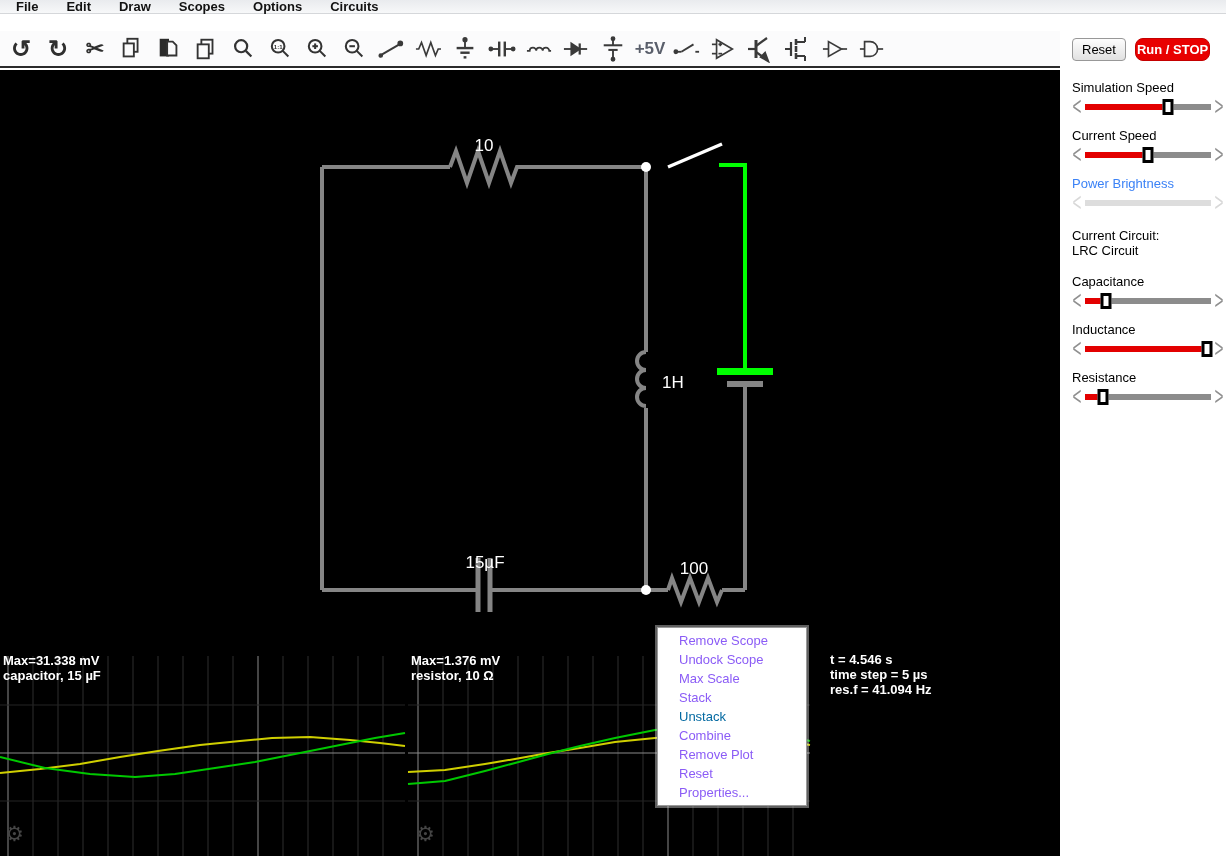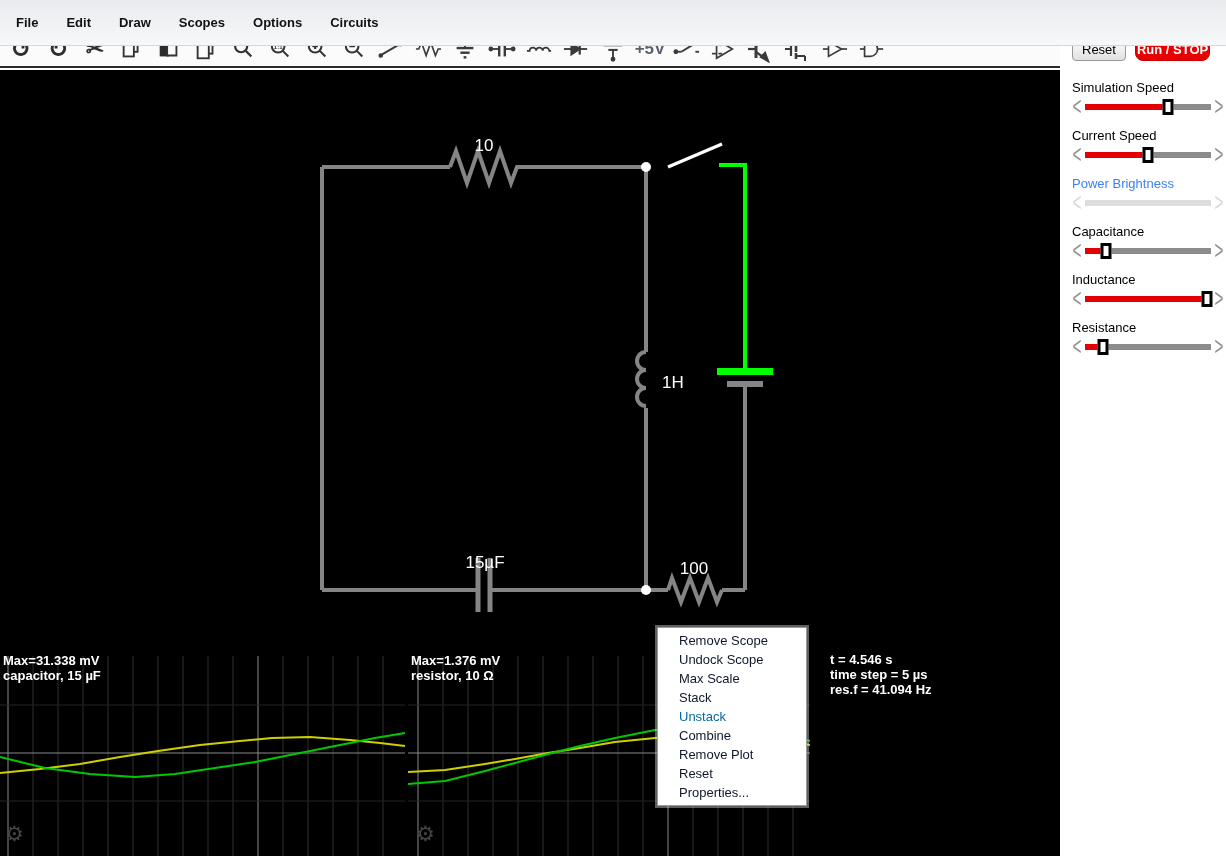--- a/index.html
+++ b/index.html
@@ -1,40 +1,40 @@
 <!DOCTYPE html>
 <html><head>
 <meta charset="utf-8">
 <title>Circuit Simulator</title>
 <style>
   html,body{margin:0;padding:0;}
   body{width:1226px;height:856px;position:relative;overflow:hidden;background:#fff;
        font-family:"Liberation Sans",sans-serif;}
   
-  #menubar{position:absolute;left:0;top:0;width:1226px;height:46px;
+  #menubar{position:absolute;left:0;top:0;width:1226px;height:14px;
     background:linear-gradient(#e9ebee,#f7f8f9);border-bottom:1px solid #d5d7da;
     display:flex;align-items:center;padding-left:2px;box-sizing:border-box;z-index:5;}
   .menu-item{font-size:13px;font-weight:bold;color:#111;padding:0 14px;cursor:default;}
   
   #toolbar{position:absolute;left:0;top:31px;width:1060px;height:37px;background:#fbfbfc;
     border-bottom:2px solid #2b2b2b;display:flex;align-items:center;gap:7px;
     padding-left:6px;box-sizing:border-box;z-index:4;}
   .tbtn{width:30px;height:28px;display:flex;align-items:center;justify-content:center;color:#2f2f2f;flex:0 0 auto;}
   .glyph{font-size:24px;font-weight:bold;line-height:1;}
   .v5{font-size:17px;font-weight:bold;color:#5a5f6b;}
   
   #canvas{position:absolute;left:0;top:70px;width:1060px;height:814px;background:#000;}
   #circuit-svg{position:absolute;left:0;top:0;}
   .scope-text{position:absolute;color:#fff;font-size:13px;font-weight:bold;white-space:pre;line-height:15px;}
   .gear{position:absolute;color:#454545;font-size:21px;line-height:1;}
   
   #context-menu{position:absolute;left:657px;top:557px;width:148px;background:#fff;
     border:1px solid #9a9a9a;box-shadow:0 0 0 2px rgba(210,210,210,.45);
     padding:3px 0;z-index:10;}
-  .cm-item{font-size:13px;color:#0f172a;line-height:19px;padding:0 6px 0 21px;cursor:default;}
+  .cm-item{font-size:13px;color:#8b5cf6;line-height:19px;padding:0 6px 0 21px;cursor:default;}
   .cm-item.disabled{color:#0369a1;}
   
   #right-panel{position:absolute;left:1060px;top:31px;width:166px;height:825px;background:#fff;
     padding:7px 0 0 12px;box-sizing:border-box;}
   .btn-row{display:flex;gap:9px;margin-bottom:19px;}
   #reset-btn{font-size:13px;padding:3px 9px;background:linear-gradient(#fdfdfd,#e1e1e1);
     border:1px solid #989898;border-radius:4px;color:#000;}
   #run-btn{font-size:13px;font-weight:bold;padding:3px 1px;background:#e80000;
     border:1px solid #c40000;border-radius:8px;color:#fff;}
   .ctl-group{margin-bottom:13px;}
@@ -373,20 +373,24 @@
 
   <div class="ctl-group disabled">
     <div class="ctl-label">Power Brightness</div>
     <div class="slider-row" style="--pos: 0%;">
       <span class="chev">&lt;</span>
       <span class="track"></span>
       <span class="chev">&gt;</span>
     </div>
   </div>
 
+  <div class="circuit-name-block">
+    <div>Current Circuit:</div>
+    <div>LRC Circuit</div>
+  </div>
 
   <div class="ctl-group">
     <div class="ctl-label">Capacitance</div>
     <div class="slider-row" style="--pos: 17%;">
       <span class="chev">&lt;</span>
       <span class="track">
           <span class="fill"></span>
           <span class="thumb"></span>
         </span>
       <span class="chev">&gt;</span>

